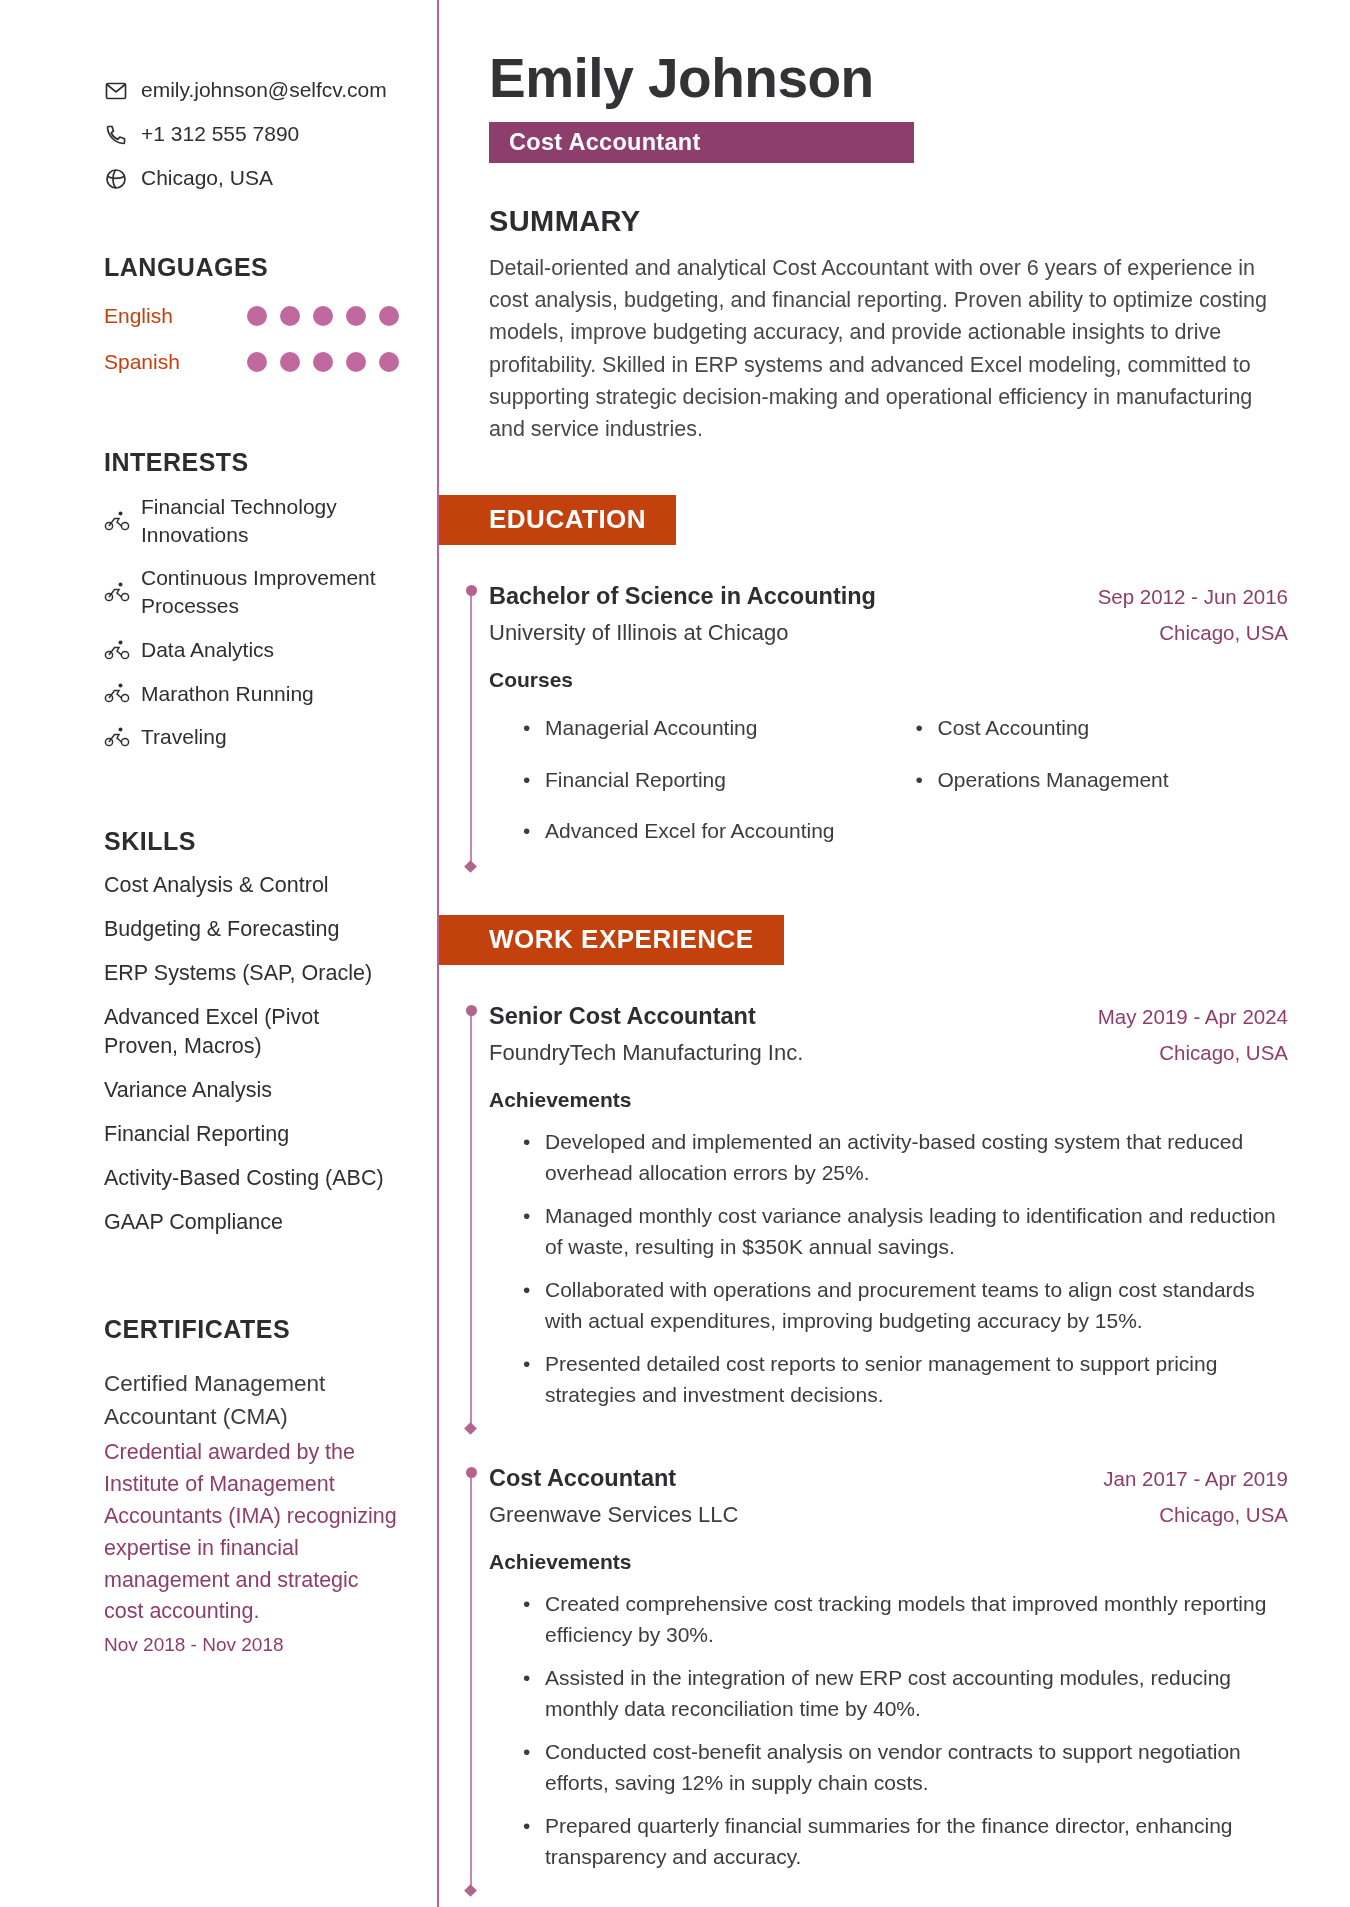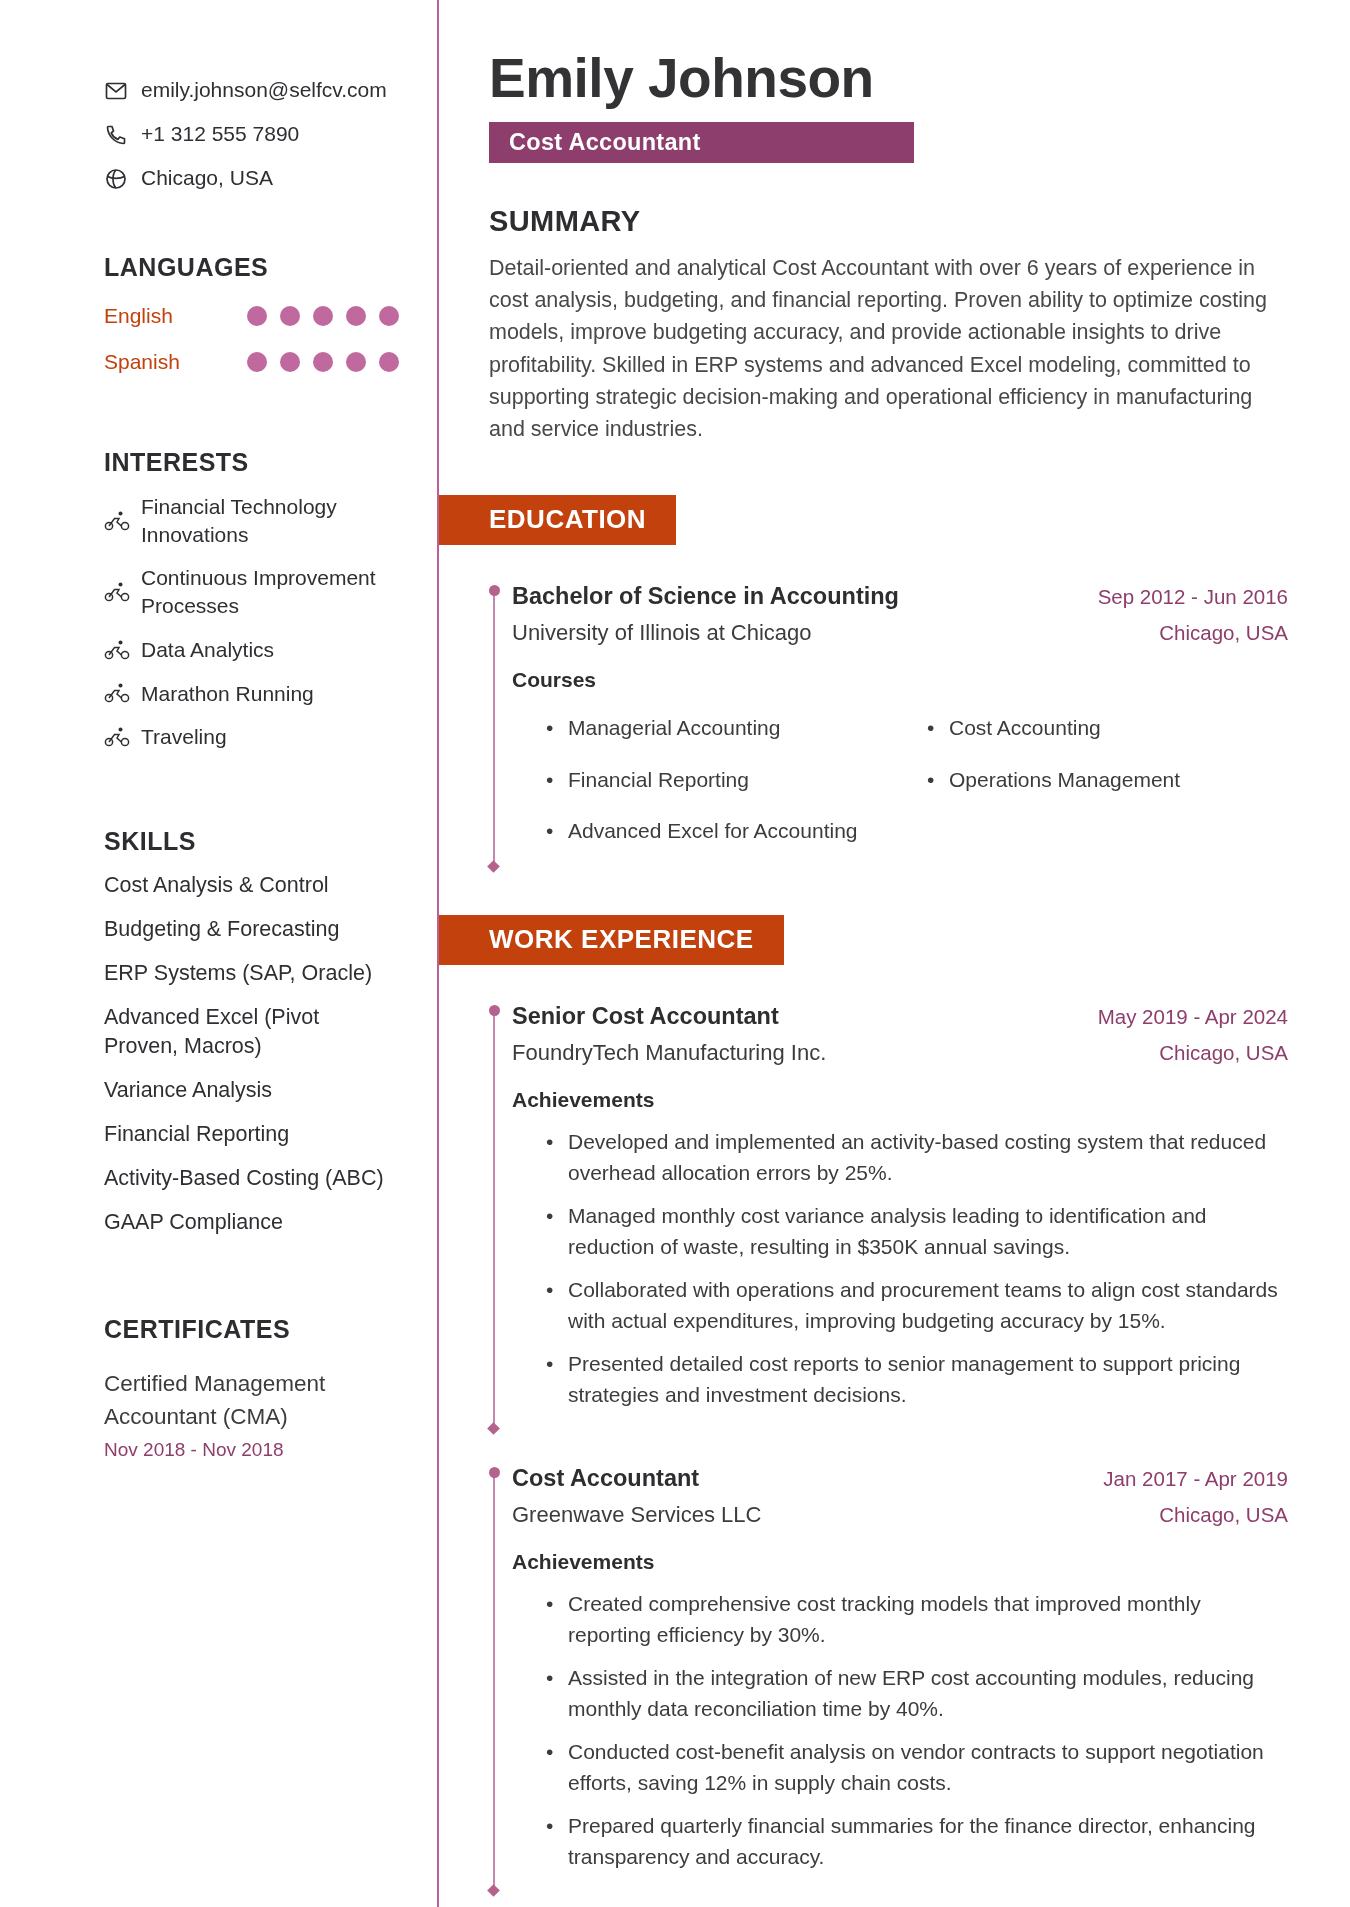--- a/index.html
+++ b/index.html
@@ -39,21 +39,21 @@
   .name { font-size:55px; font-weight:800; color:#333336; letter-spacing:-.5px; line-height:1.05; }
   .title-banner { margin-top:14px; width:425px; height:41px; background:#8d3e6c; display:flex; align-items:center; padding-left:20px; }
   .title-banner span { color:#fff; font-size:23.5px; font-weight:700; letter-spacing:.3px; }
 
   .summary-heading { margin-top:42px; font-size:29px; font-weight:800; color:#2d2d31; letter-spacing:.4px; }
   .summary-text { margin-top:14px; font-size:21.5px; color:#48484a; line-height:1.5; }
 
   .section-bar { display:inline-block; margin-left:-50px; margin-top:50px; background:#c2410c; padding:9px 30px 10px 50px; }
   .section-bar span { color:#fff; font-size:26px; font-weight:800; letter-spacing:.5px; }
 
-  .entry { position:relative; margin-top:38px;margin-left:23px; }
+  .entry { position:relative; margin-top:38px; }
   .entry::before { content:""; position:absolute; left:-19px; top:10px; bottom:2px; width:2px; background:#c687ad; }
   .entry .tl-dot { position:absolute; left:-23px; top:2px; width:11px; height:11px; border-radius:50%; background:#b4638f; }
   .entry .tl-diamond { position:absolute; left:-23px; bottom:-6px; width:9px; height:9px; background:#b4638f; transform:rotate(45deg); }
 
   .entry-head { display:flex; justify-content:space-between; align-items:baseline; }
   .entry-title { font-size:23.5px; font-weight:700; color:#2e2e31; }
   .entry-date { font-size:20.5px; color:#8e3e6c; white-space:nowrap; }
   .entry-sub { display:flex; justify-content:space-between; align-items:baseline; margin-top:10px; }
   .entry-org { font-size:22px; color:#3c3c3e; }
   .entry-loc { font-size:20.5px; color:#8e3e6c; }
@@ -202,20 +202,21 @@
       <div class="skill-item">Advanced Excel (Pivot Proven, Macros)</div>
       <div class="skill-item">Variance Analysis</div>
       <div class="skill-item">Financial Reporting</div>
       <div class="skill-item">Activity-Based Costing (ABC)</div>
       <div class="skill-item">GAAP Compliance</div>
     </section>
 
     <section class="sec-certs">
       <div class="side-heading">CERTIFICATES</div>
       <div class="cert-name">Certified Management Accountant (CMA)</div>
+      <div class="cert-desc">Credential awarded by the Institute of Management Accountants (IMA) recognizing expertise in financial management and strategic cost accounting.</div>
       <div class="cert-dates">Nov 2018 - Nov 2018</div>
     </section>
   </aside>
 
   <main class="main">
 
     <h1 class="name">Emily Johnson</h1>
     <div class="title-banner">
       <span>Cost Accountant</span>
     </div>

